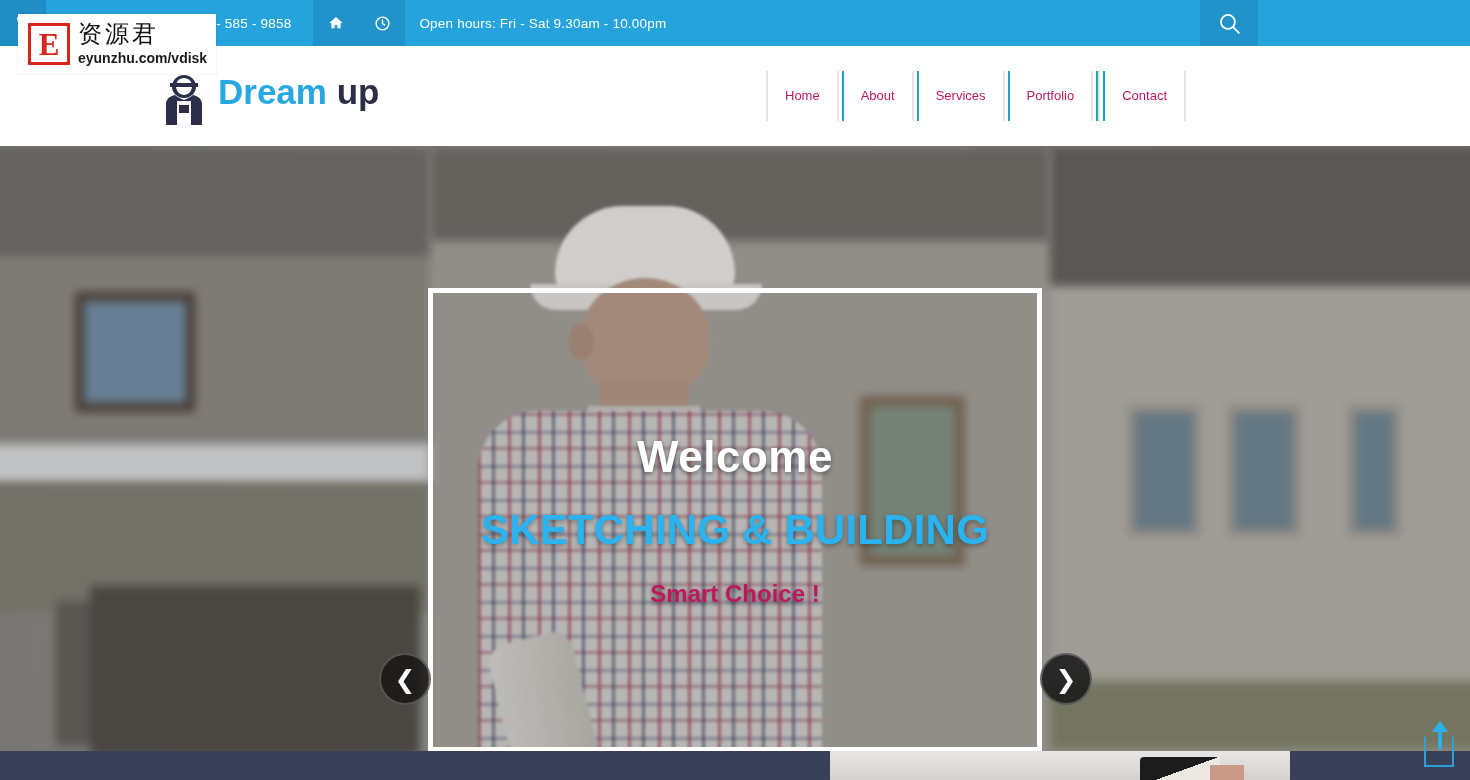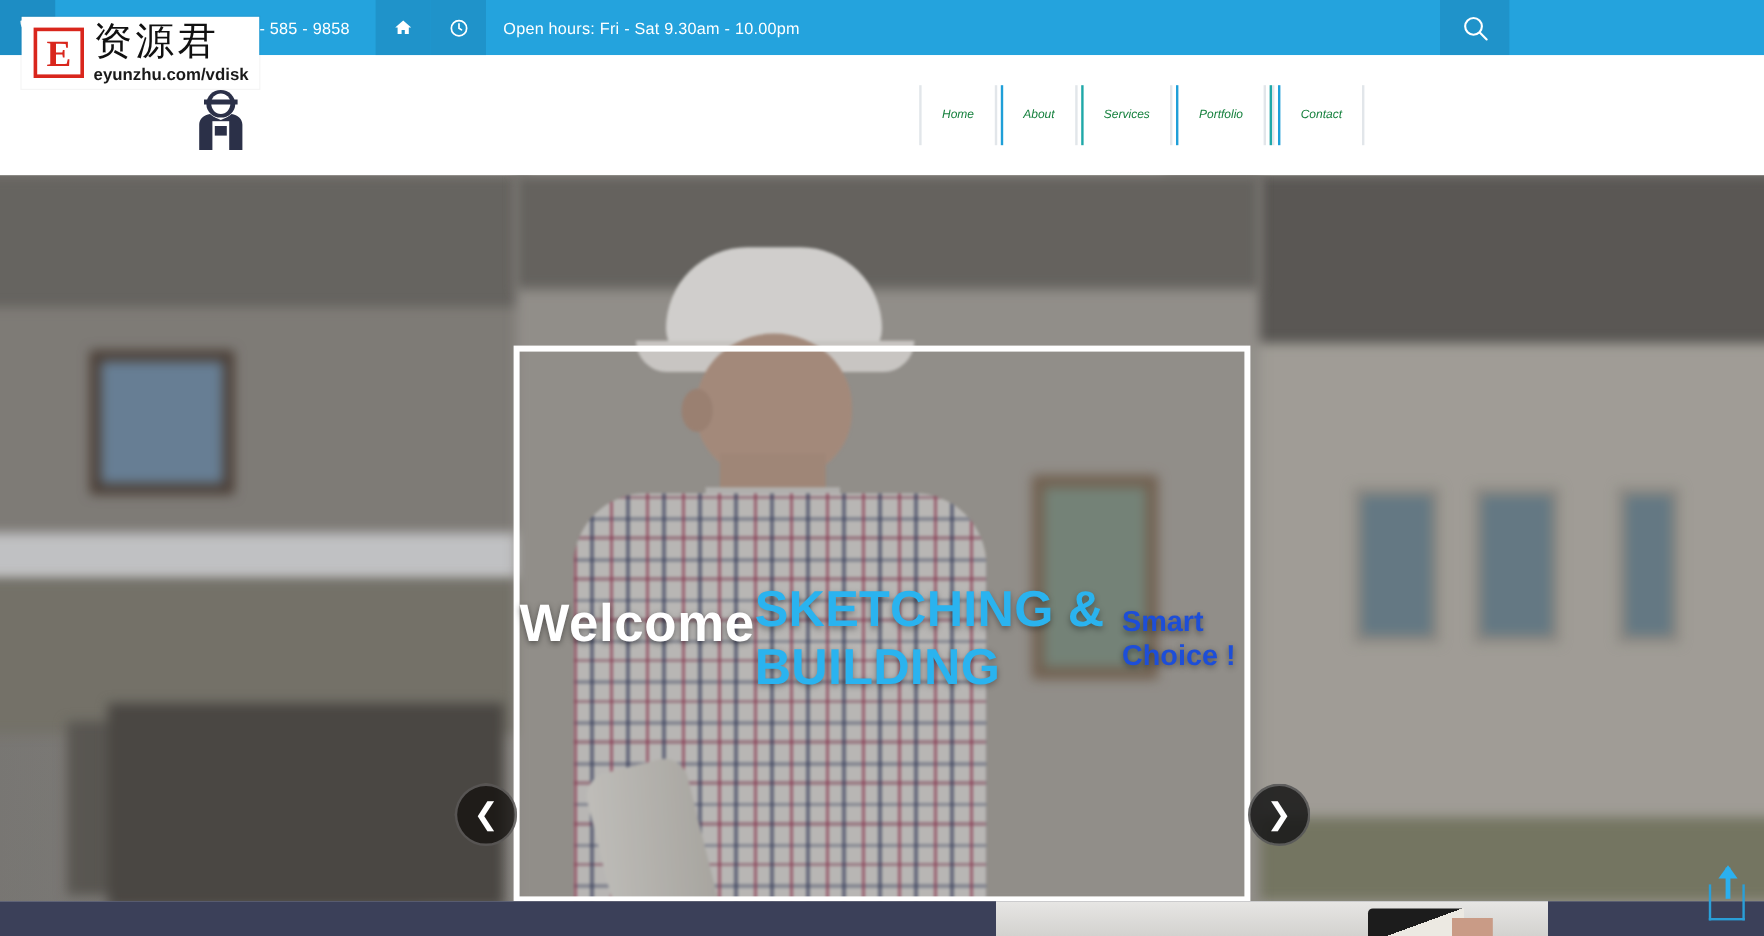--- a/index.html
+++ b/index.html
@@ -61,22 +61,22 @@
   }
 
   .nav {
     position: absolute; left: 766px; top: 70px;
     display: flex; align-items: center; height: 52px;
   }
   .nav-sep { width: 2px; height: 50px; background: #e2e6ea; flex: none; }
   .nav-sep.blue { background: #1f9fd8; margin-left: 3px; }
   .nav-sep.teal { background: #1fa8a8; margin-left: 3px; }
   .nav-item {
-    padding: 0 17px; font-size: 10px; color: #15803d;
-    line-height: 52px; cursor: pointer; white-space: nowrap; font-style: italic;
+    padding: 0 17px; font-size: 13px; color: #be185d;
+    line-height: 52px; cursor: pointer; white-space: nowrap;
   }
 
   
   .hero {
     position: absolute; top: 146px; left: 0; width: 1470px; height: 605px;
     overflow: hidden;
   }
   .hero-bg {
     position: absolute; inset: 0;
     background:
@@ -136,36 +136,36 @@
   .hero-shade { position: absolute; inset: 0; background: rgba(70,72,78,.17); }
 
   
   .hero-frame {
     position: absolute; left: 428px; top: 142px;
     width: 614px; height: 464px;
     border: 5px solid #ffffff;
   }
   .hero-inner {
     position: absolute; inset: 0;
-    display: flex; align-items: center; justify-content: center;
+    display: flex; flex-direction: column; align-items: center; justify-content: center;
   }
   .hero-h1 {
     font-size: 44px; font-weight: bold; color: #ffffff;
     text-shadow: 0 2px 5px rgba(0,0,0,.45);
     letter-spacing: .5px;
   }
   .hero-h2 {
     margin-top: 24px;
     font-size: 42px; font-weight: bold; color: #2ab3ef;
     letter-spacing: .2px;
     text-shadow: 0 2px 5px rgba(0,0,0,.35);
   }
   .hero-h3 {
     margin-top: 26px;
-    font-size: 24px; font-weight: bold; color: #1d4ed8;
+    font-size: 24px; font-weight: bold; color: #be185d;
     text-shadow: 0 2px 5px rgba(0,0,0,.45);
   }
 
   .arrow {
     position: absolute; top: 507px;
     width: 52px; height: 52px; border-radius: 50%;
     background: rgba(20,17,15,.80);
     border: 2px solid rgba(255,255,255,.25);
     display: flex; align-items: center; justify-content: center;
     color: #ffffff; font-size: 25px; line-height: 1;
@@ -225,21 +225,21 @@
     width: 42px; height: 42px; flex: none;
     border: 3px solid #d9261c;
     display: flex; align-items: center; justify-content: center;
     font-family: "Liberation Serif", serif;
     font-size: 31px; font-weight: bold; color: #d9261c;
     line-height: 1;
   }
   .wm-txt { margin-left: 8px; }
   .wm-cn {
     font-family: "Liberation Serif", serif;
-    font-size: 32px; color: #111111; letter-spacing: 3px; line-height: 1.05;
+    font-size: 24px; color: #111111; letter-spacing: 3px; line-height: 1.05;
   }
   .wm-url { font-size: 14px; font-weight: bold; color: #1a1a1a; margin-top: 2px; }
 </style>
 </head>
 <body>
 
 <div id="page">
 
   <div class="topbar">
 
@@ -280,20 +280,26 @@
       <div class="brand-icon">
         <svg viewBox="0 0 48 52" width="48" height="52" aria-hidden="true">
           <path d="M12 13c0-7 5.4-12 12-12s12 5 12 12c0 6-5.4 11-12 11S12 19 12 13z" fill="#2b3048"></path>
           <path d="M16 12c0-4.4 3.6-8 8-8s8 3.6 8 8c0 5-3.6 9-8 9s-8-4-8-9z" fill="#ffffff"></path>
           <path d="M10 9h28v4H10z" fill="#2b3048"></path>
           <path d="M24 26l-9-4v7l9 5 9-5v-7z" fill="#2b3048"></path>
           <path d="M6 30c0-5 4-8 9-9l9 7 9-7c5 1 9 4 9 9v21H6z" fill="#2b3048"></path>
           <rect x="17" y="27" width="14" height="24" fill="#ffffff"></rect>
           <rect x="19" y="31" width="10" height="8" fill="#2b3048"></rect>
         </svg>
+      </div>
+      <div class="brand-text">
+        <div class="brand-title">
+          <span class="b1">Dream</span>
+          <span class="b2">up</span>
+        </div>
       </div>
     </div>
     <div class="brand-tag" style="position:absolute;left:228px;top:115px">Dream up for your Home</div>
   </div>
 
   <div class="nav">
     <div class="nav-sep"></div>
     <div class="nav-item">Home</div>
     <div class="nav-sep"></div>
     <div class="nav-sep blue"></div>

